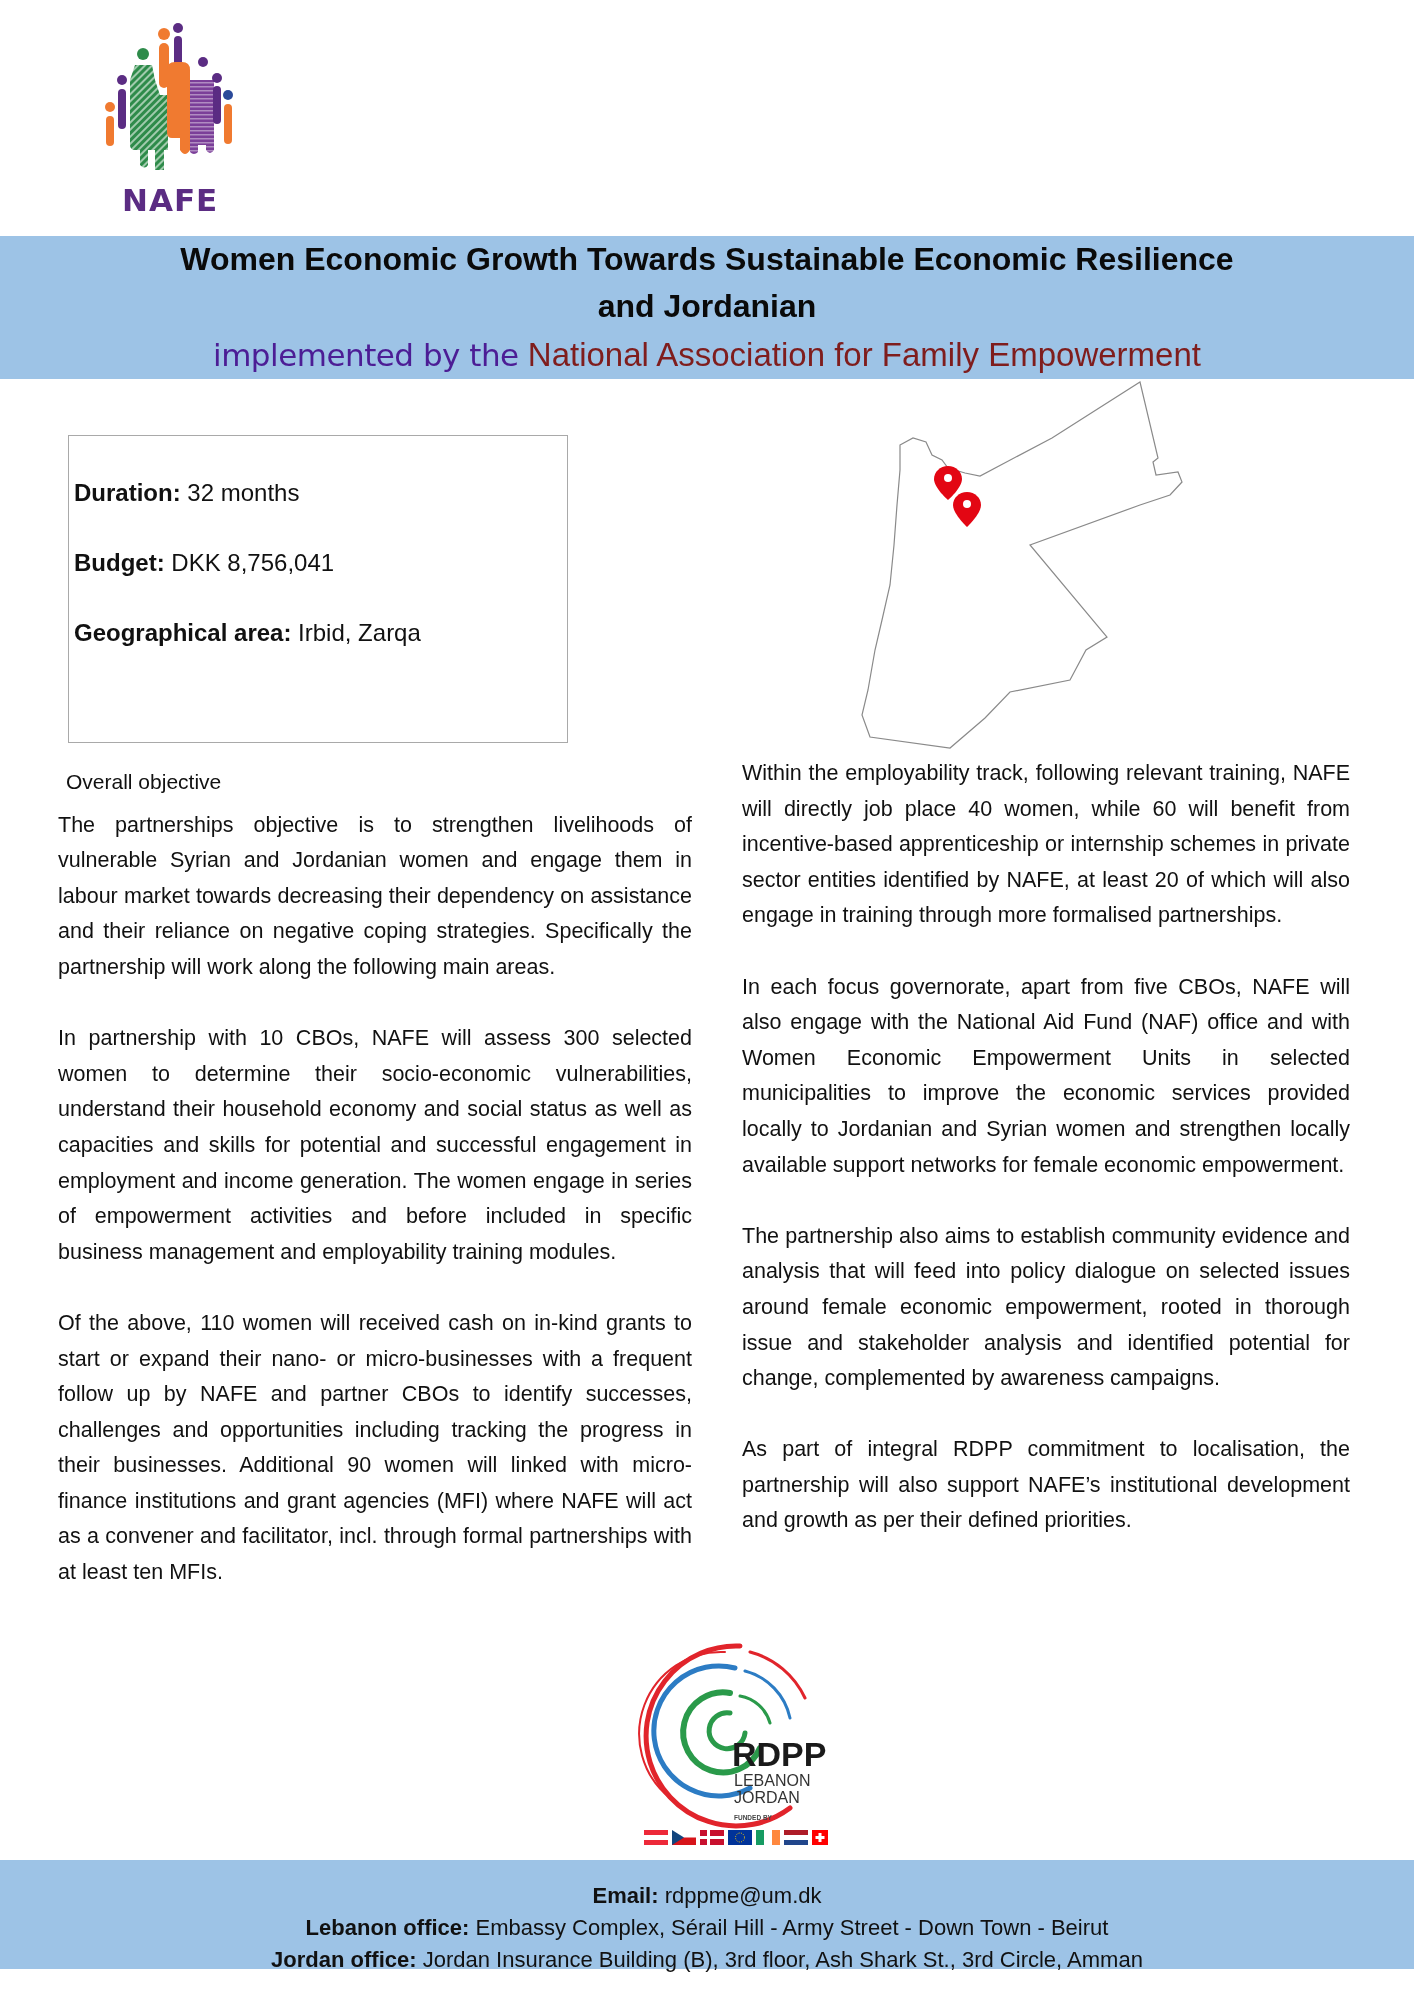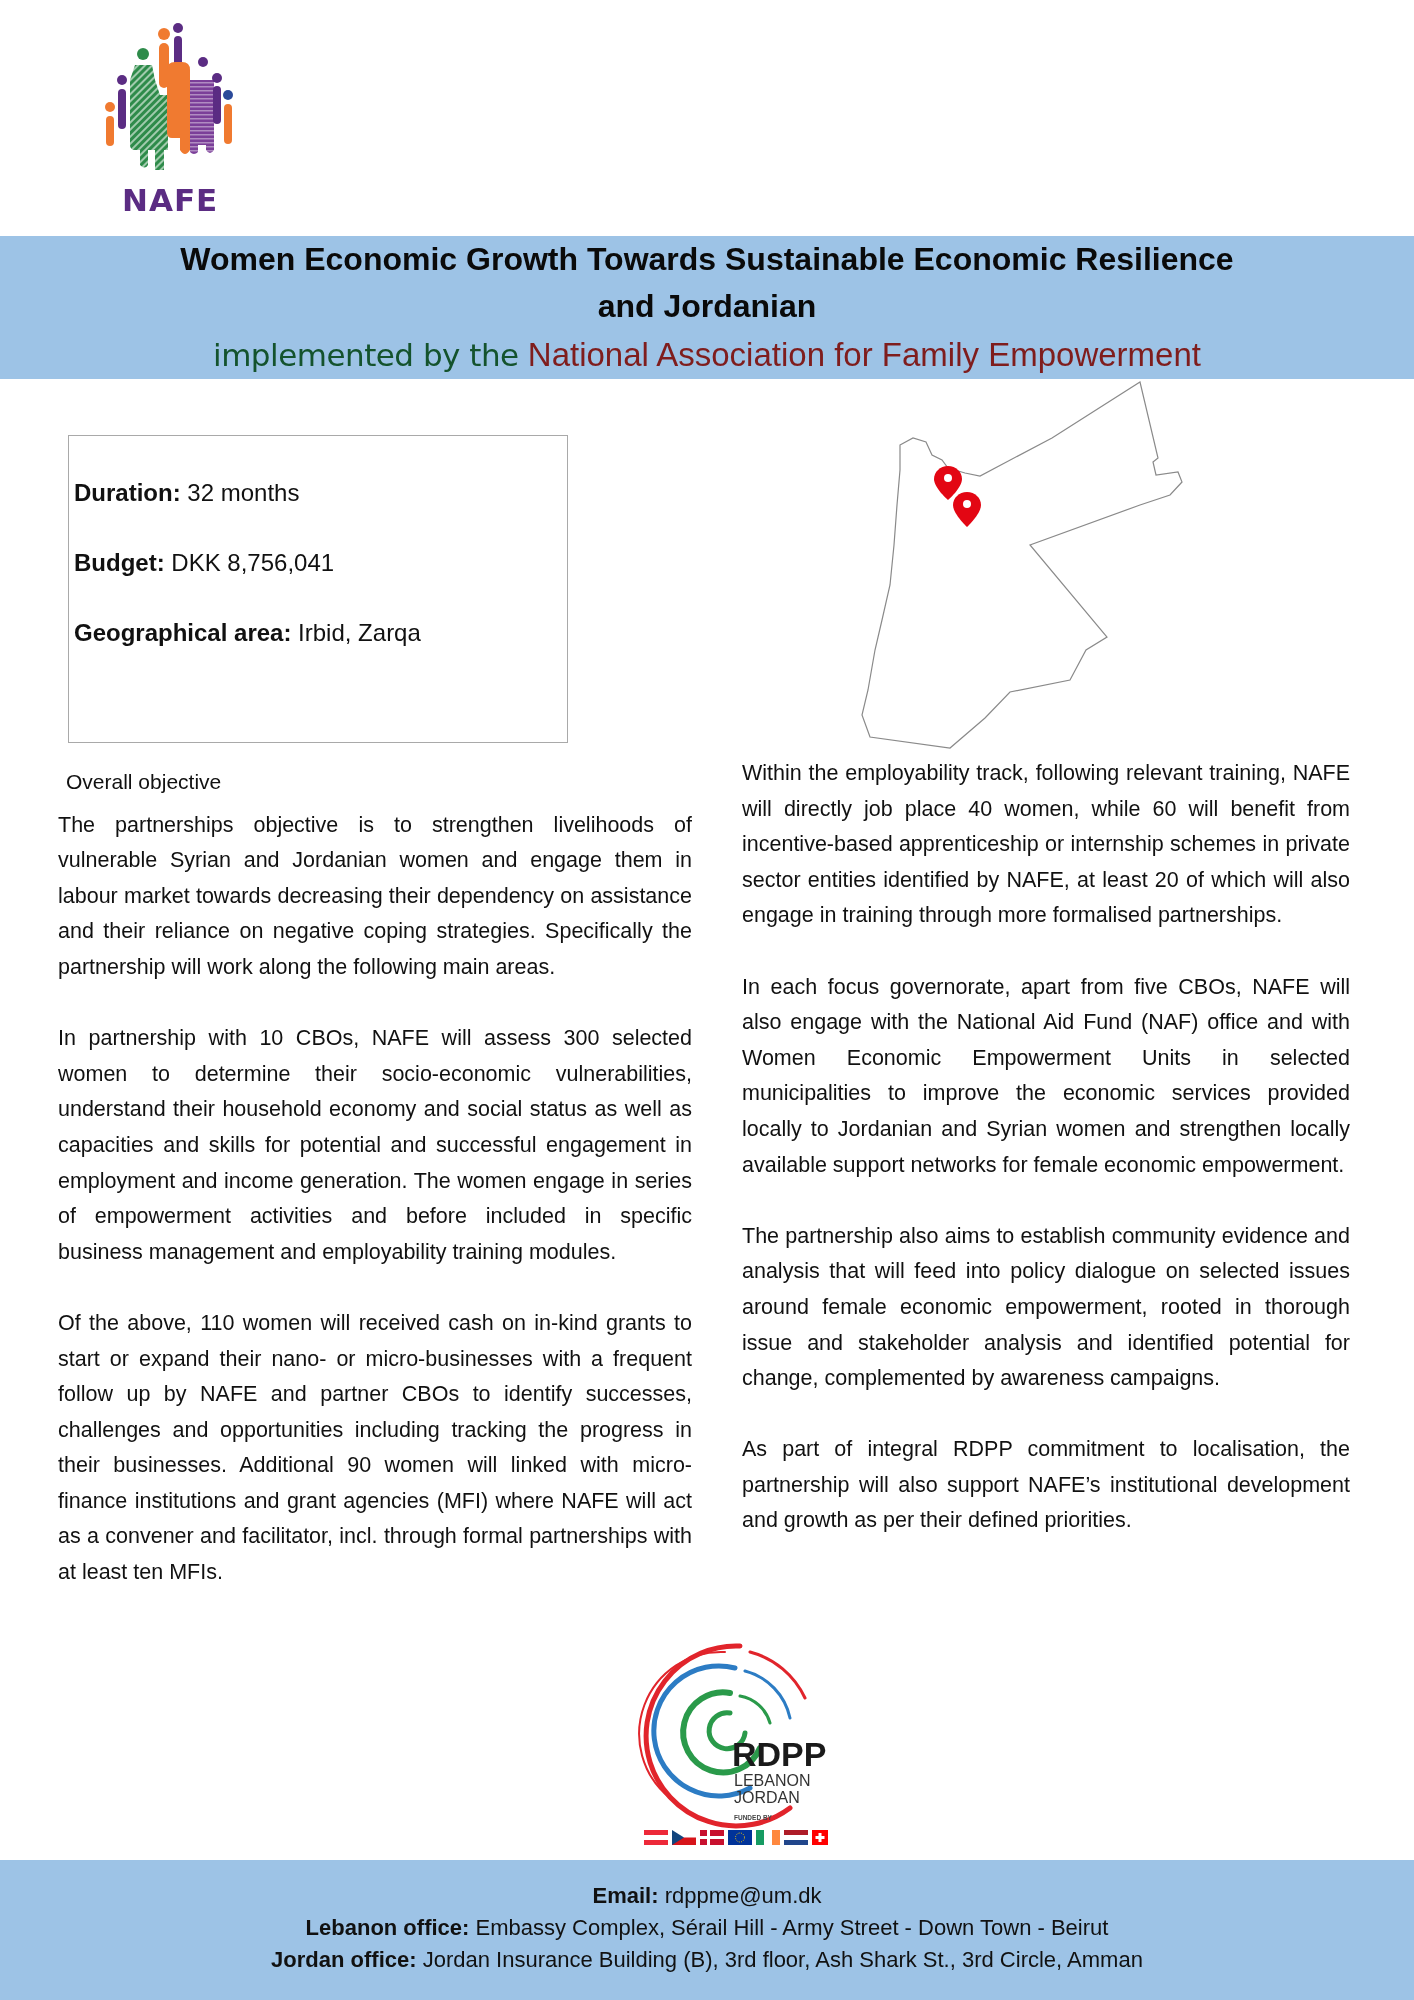--- a/index.html
+++ b/index.html
@@ -10,21 +10,21 @@
   }
   .logo { position: absolute; left: 100px; top: 10px; width: 140px; height: 200px; }
   .logo-word { position: absolute; left: 22px; top: 172px; font-size: 31px; font-weight: bold; color: #5B2C83; letter-spacing: 1px; font-family: "DejaVu Sans", sans-serif; }
 
   .title-band {
     position: absolute; left: 0; top: 236px; width: 1414px; height: 143px;
     background: #9DC3E6; text-align: center;
   }
   .title-main { font-size: 32px; font-weight: bold; line-height: 47px; color: #0a0a0a; padding-top: 0px; }
   .title-sub { font-size: 33px; line-height: 50px; color: #111; }
-  .title-sub .light { font-weight: normal; color: #14532d; font-family: "DejaVu Sans", sans-serif; font-size: 31px; letter-spacing: -0.5px; text-align: center; }
+  .title-sub .light { font-weight: normal; color: #4c1d95; font-family: "DejaVu Sans", sans-serif; font-size: 31px; letter-spacing: -0.5px; text-align: center; }
   .title-sub .org { color: #7f1d1d; }
 
   .info-box {
     position: absolute; left: 68px; top: 435px; width: 500px; height: 308px;
     border: 1.5px solid #a9a9a9; box-sizing: border-box;
     padding: 42px 0 0 5px; font-size: 24px;
   }
   .info-row { margin-bottom: 40px; line-height: 30px; }
   .info-row b { font-weight: bold; }
 
@@ -33,21 +33,21 @@
   .col { position: absolute; font-size: 21.5px; line-height: 35.6px; text-align: justify; }
   .col-left { left: 58px; top: 756px; width: 634px; }
   .col-right { left: 742px; top: 756px; width: 608px; }
   .col p { margin: 0 0 35.6px 0; }
   .col h3 { margin: 8px; font-size: 21px; font-weight: normal; line-height: 35.6px; }
   .col p.after-head { margin-top: 0; }
 
   .rdpp { position: absolute; left: 630px; top: 1638px; width: 210px; height: 212px; }
 
   .footer-band {
-    position: absolute; left: 0; top: 1860px; width: 1414px; height: 140px;
+    position: absolute; left: 0; top: 1860px; width: 1414px; height: 109px;
     background: #9DC3E6; text-align: center; font-size: 22px; line-height: 32px;
     padding-top: 20px; box-sizing: border-box; color: #111;
   }
   .footer-band b { font-weight: bold; }
 </style>
 </head>
 <body>
 
 <div class="logo">
   <svg width="140" height="160" viewBox="0 0 140 160">

